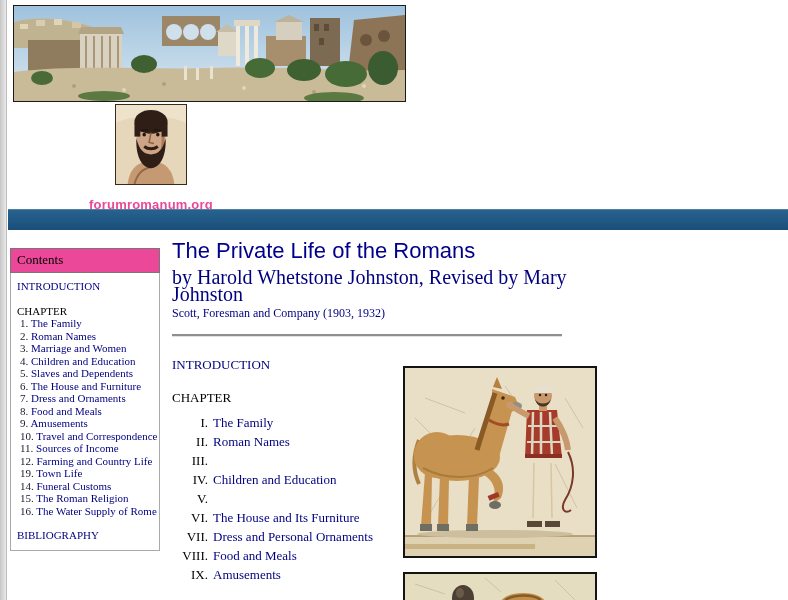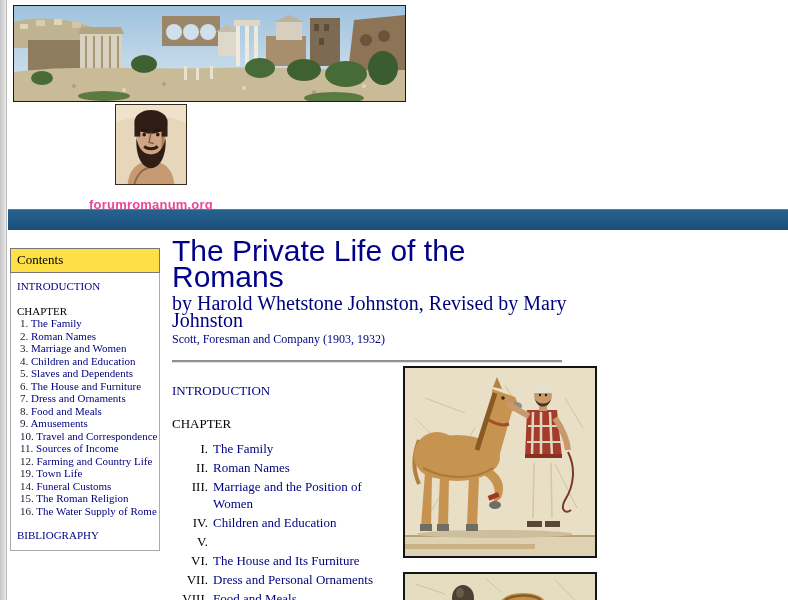--- a/index.html
+++ b/index.html
@@ -20,33 +20,33 @@
   .bust { width:70px; height:79px; margin:0 auto; border:1px solid #3a2a1e; background:#e7d7ba; }
   .logo-text { margin-top:12px; font-family:"Liberation Sans", sans-serif; font-weight:bold;
                font-size:13px; color:#ec4899; letter-spacing:0.2px; }
 
   .blue-bar { position:absolute; left:8px; top:209px; width:780px; height:20px;
               background:linear-gradient(#27628f,#1a4e7a); border-top:1px solid #54809f; }
 
   
   .sidebar { position:absolute; left:10px; top:248px; width:150px; }
   .sb-header { box-sizing:border-box; width:150px; border:1px solid #777;
-               background:#fde047; padding:3px 6px 4px; font-size:13px; color:#000; }
+               background:#ec4899; padding:3px 6px 4px; font-size:13px; color:#000; }
   .sb-body { box-sizing:border-box; width:150px; border:1px solid #aaa; border-top:none;
              background:#fff; padding:7px 3px 8px 6px; font-size:11px; line-height:12.5px;
              color:#000; }
   .sb-body a { color:#000080; text-decoration:none; }
   .sb-gap { height:12px; }
   .sb-item { white-space:nowrap; }
   .sb-item .sb-num { color:#1a1a2e; padding-left:3px; }
 
   
   .main { position:absolute; left:172px; top:238px; width:410px; color:#000; }
   .page-title { margin:0; font-family:"Liberation Sans", sans-serif; font-weight:normal;
-                font-size:30px; line-height:26px; color:#00008b; }
+                font-size:22px; line-height:26px; color:#00008b; }
   .byline    { margin-top:5px; font-size:20px; line-height:17px; color:#000080; }
   .publisher { margin-top:2px; font-size:12px; line-height:16px; color:#000080; }
   .rule { margin-top:13px; width:390px; height:2px; background:#8f8f8f;
           border-bottom:1px solid #e2e2e2; }
   .intro-link { display:block; margin-top:20px; font-size:13px; color:#000080;
                 text-decoration:none; }
   .chap-head { margin-top:17px; font-size:13px; color:#000; }
   .chap-list { margin-top:8px; font-size:13px; line-height:17px; }
   .chap-row { display:flex; margin-bottom:2px; }
   .chap-row .num { flex:none; width:36px; text-align:right; color:#000; }
@@ -187,21 +187,20 @@
       <div class="chap-row">
           <span class="num">I.</span>
           <a class="ttl" href="#">The Family</a>
         </div>
       <div class="chap-row">
           <span class="num">II.</span>
           <a class="ttl" href="#">Roman Names</a>
         </div>
       <div class="chap-row">
           <span class="num">III.</span>
-          <a class="ttl" href="#">Marriage and the Position of Women</a>
         </div>
       <div class="chap-row">
           <span class="num">IV.</span>
           <a class="ttl" href="#">Children and Education</a>
         </div>
       <div class="chap-row">
           <span class="num">V.</span>
         </div>
       <div class="chap-row">
           <span class="num">VI.</span>

